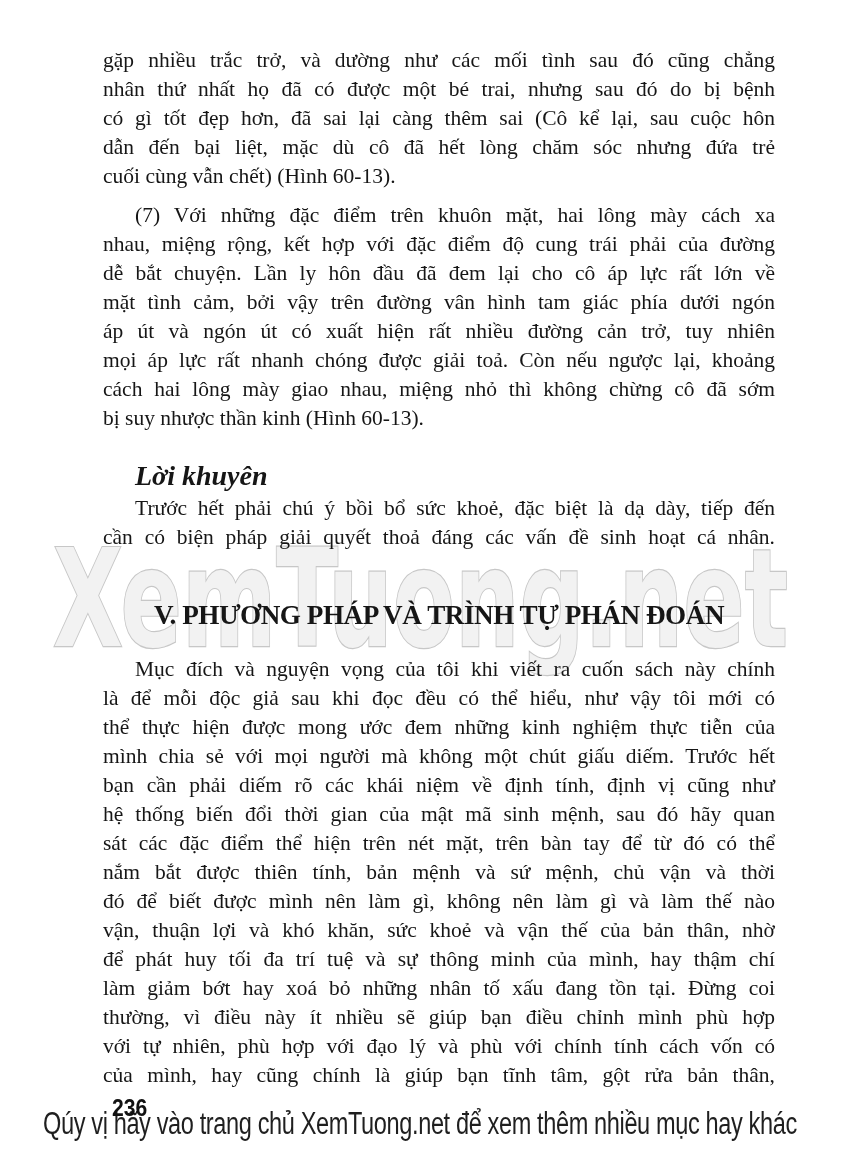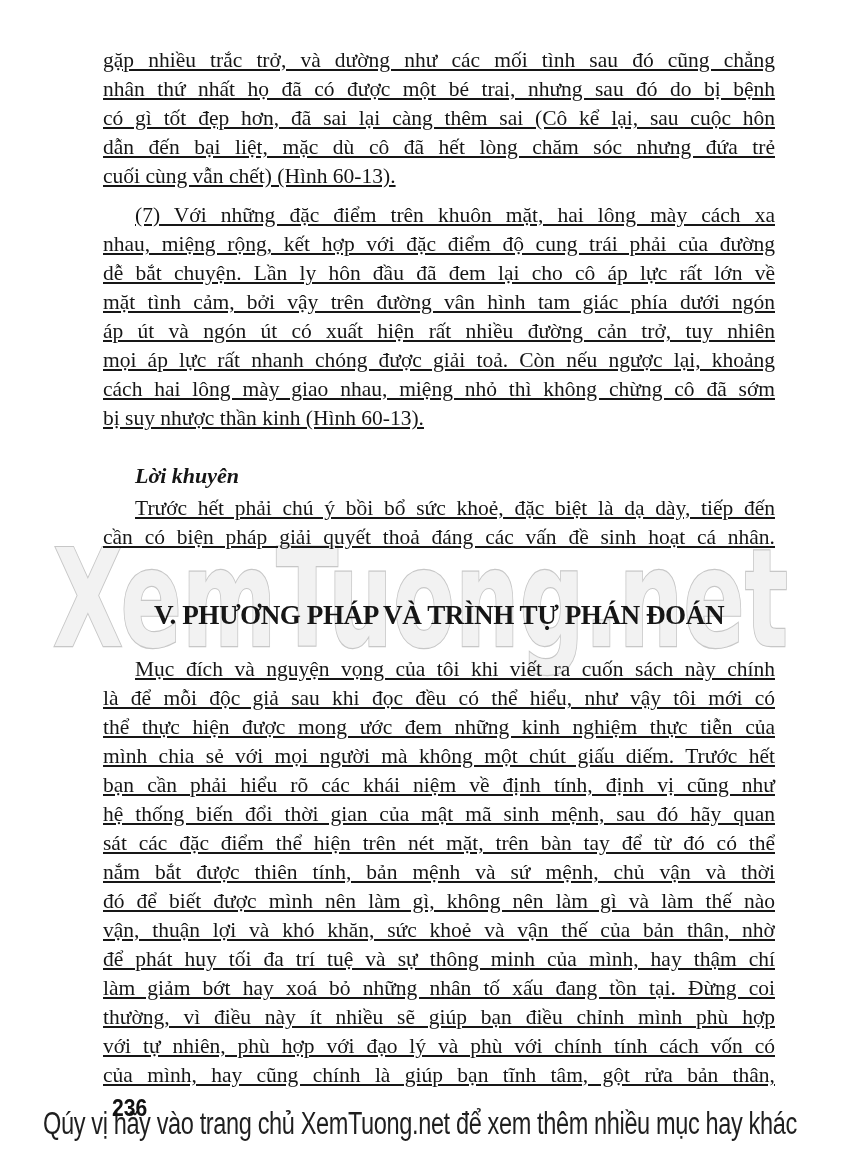--- a/index.html
+++ b/index.html
@@ -15,31 +15,30 @@
   
   .col {
     position: absolute;
     left: 103px;
     width: 672px;
   }
   .line {
     font-size: 21.5px;
     line-height: 29px;
     text-align: justify;
-    text-decoration: underline;
   }
   .just { text-align-last: justify; }
   .last { text-align: center; text-align-last: left; }
   .indent { padding-left: 32px; }
 
   .advice-heading {
     position: absolute;
     left: 135px;
     top: 461px;
-    font-size: 22px;
+    font-size: 28px;
     font-weight: bold;
     font-style: italic;
     line-height: 29px;
   }
   .section-heading {
     position: absolute;
     left: 103px;
     top: 596px;
     width: 672px;
     text-align: center;
@@ -125,21 +124,21 @@
         <div class="line just">cần có biện pháp giải quyết thoả đáng các vấn đề sinh hoạt cá nhân.</div>
       </div>
 
     <div class="section-heading">V. PHƯƠNG PHÁP VÀ TRÌNH TỰ PHÁN ĐOÁN</div>
 
     <div class="col" style="top:655px">
         <div class="line just indent">Mục đích và nguyện vọng của tôi khi viết ra cuốn sách này chính</div>
         <div class="line just">là để mỗi độc giả sau khi đọc đều có thể hiểu, như vậy tôi mới có</div>
         <div class="line just">thể thực hiện được mong ước đem những kinh nghiệm thực tiễn của</div>
         <div class="line just">mình chia sẻ với mọi người mà không một chút giấu diếm. Trước hết</div>
-        <div class="line just">bạn cần phải hiểu rõ các khái niệm về định tính, định vị cũng như</div>
+        <div class="line just">bạn cần phải diếm rõ các khái niệm về định tính, định vị cũng như</div>
         <div class="line just">hệ thống biến đổi thời gian của mật mã sinh mệnh, sau đó hãy quan</div>
         <div class="line just">sát các đặc điểm thể hiện trên nét mặt, trên bàn tay để từ đó có thể</div>
         <div class="line just">nắm bắt được thiên tính, bản mệnh và sứ mệnh, chủ vận và thời</div>
         <div class="line just">đó để biết được mình nên làm gì, không nên làm gì và làm thế nào</div>
         <div class="line just">vận, thuận lợi và khó khăn, sức khoẻ và vận thế của bản thân, nhờ</div>
         <div class="line just">để phát huy tối đa trí tuệ và sự thông minh của mình, hay thậm chí</div>
         <div class="line just">làm giảm bớt hay xoá bỏ những nhân tố xấu đang tồn tại. Đừng coi</div>
         <div class="line just">thường, vì điều này ít nhiều sẽ giúp bạn điều chỉnh mình phù hợp</div>
         <div class="line just">với tự nhiên, phù hợp với đạo lý và phù với chính tính cách vốn có</div>
         <div class="line just">của mình, hay cũng chính là giúp bạn tĩnh tâm, gột rửa bản thân,</div>

